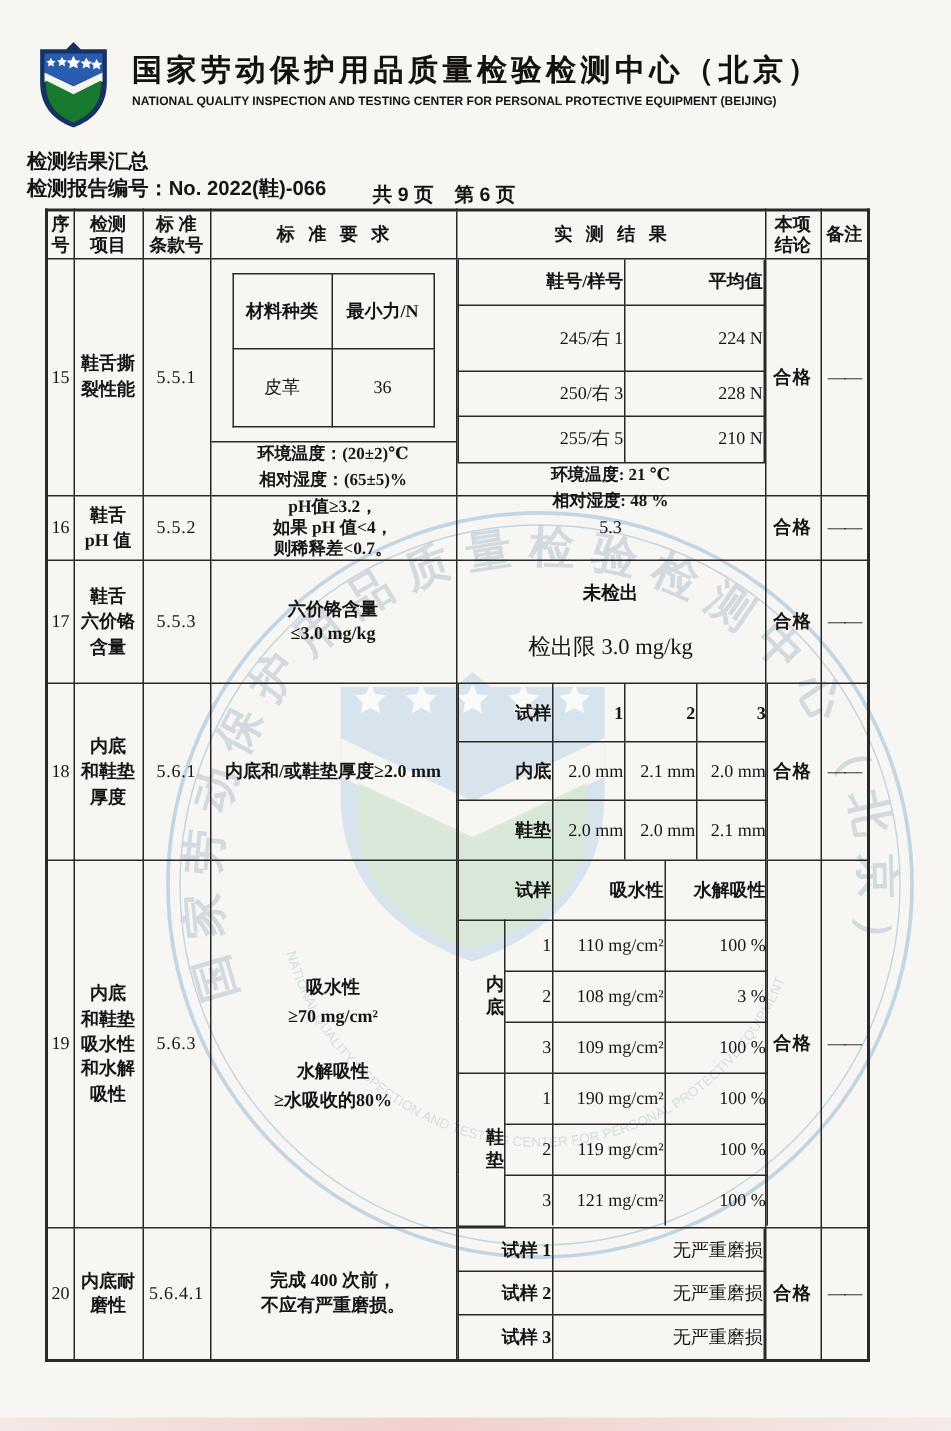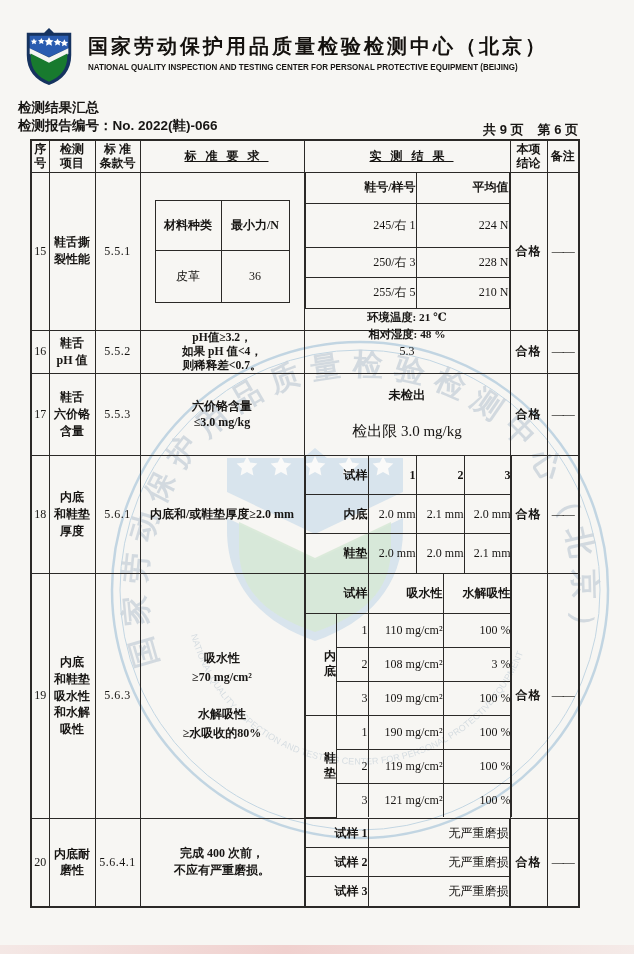--- a/index.html
+++ b/index.html
@@ -18,28 +18,28 @@
   .content{ position:relative; z-index:1; }
   .org-header{ position:absolute; left:20px; top:27px; display:flex; align-items:flex-start; }
   .logo{ width:58px; height:60px; flex:0 0 auto; }
   .org-text{ margin-left:10px; padding-top:6px; }
   .org-cn{ font-family:"Liberation Sans","DejaVu Sans",sans-serif; font-weight:700; font-size:20px; letter-spacing:3px; white-space:nowrap; color:#14110e; }
   .org-en{ font-family:"Liberation Sans","DejaVu Sans",sans-serif; font-weight:700; font-size:8.2px; letter-spacing:0px; white-space:nowrap; margin-top:3px; transform:scaleX(.98); transform-origin:left; }
   .org-sub{ font-family:"Liberation Sans","DejaVu Sans",sans-serif; font-weight:700; font-size:12.8px; letter-spacing:.4px; white-space:nowrap; margin-top:3px; }
 
   .summary-title{ position:absolute; left:18px; top:99px; font-weight:700; font-size:13.5px; font-family:"Liberation Sans","DejaVu Sans",sans-serif; }
   .report-no{ position:absolute; left:18px; top:117px; font-weight:700; font-size:13.5px; font-family:"Liberation Sans","DejaVu Sans",sans-serif; }
-  .page-info{ position:absolute; top:121px; left:0; width:578px; text-align:right; font-weight:700; font-size:13px; font-family:"Liberation Sans","DejaVu Sans",sans-serif; }
+  .page-info{ position:absolute; top:121px; left:0; width:578px; text-align:center; font-weight:700; font-size:13px; font-family:"Liberation Sans","DejaVu Sans",sans-serif; }
   .page-info span{ margin-left:14px; }
 
   
   table.main{ position:absolute; left:30px; top:139px; width:548px; border-collapse:collapse; table-layout:fixed; border:2px solid #2b2927; background:transparent; }
   table.main th, table.main td{ border:1px solid #2b2927; text-align:center; vertical-align:middle; font-size:12px; padding:0; }
   .hc{ font-size:12.5px; font-weight:700; white-space:pre-line; line-height:1.2; }
-  .ls8{ letter-spacing:9px; text-indent:9px;text-decoration:underline; }
+  .ls8{ letter-spacing:9px; text-indent:9px; }
   .pre{ white-space:pre-line; }
   .item{ font-weight:700; font-size:12.3px; line-height:1.4; }
   .clause{ letter-spacing:.5px; }
   .okc{ font-weight:600; font-size:12.5px; letter-spacing:1px; }
   .rmc{ font-size:12px; letter-spacing:-1px; }
 
   .colwrap{ display:flex; flex-direction:column; height:100%; }
   .grow{ flex:1; display:flex; align-items:center; justify-content:center; }
   .env{ border-top:1px solid #2b2927; flex:0 0 34px; display:flex; flex-direction:column; justify-content:center; font-size:11.3px; font-weight:600; line-height:1.5; white-space:pre-line; }
 
@@ -163,20 +163,22 @@
                   <td style="width:66px" class="subhead">材料种类</td>
                   <td style="width:68px" class="subhead">最小力/N</td>
                 </tr>
                 <tr style="height:52px">
                   <td>皮革</td>
                   <td>36</td>
                 </tr>
               </tbody>
                   </table>
             </div>
+            <div class="env">环境温度：(20±2)℃
+相对湿度：(65±5)%</div>
           </div>
         </td>
         <td>
           <div class="colwrap" style="height:156px">
             <div style="flex:0 0 122px">
               <table class="sub" style="height:122px">
                 <tbody>
                       <tr style="height:30px">
                   <td style="width:111px" class="subhead">鞋号/样号</td>
                   <td class="subhead">平均值</td>

